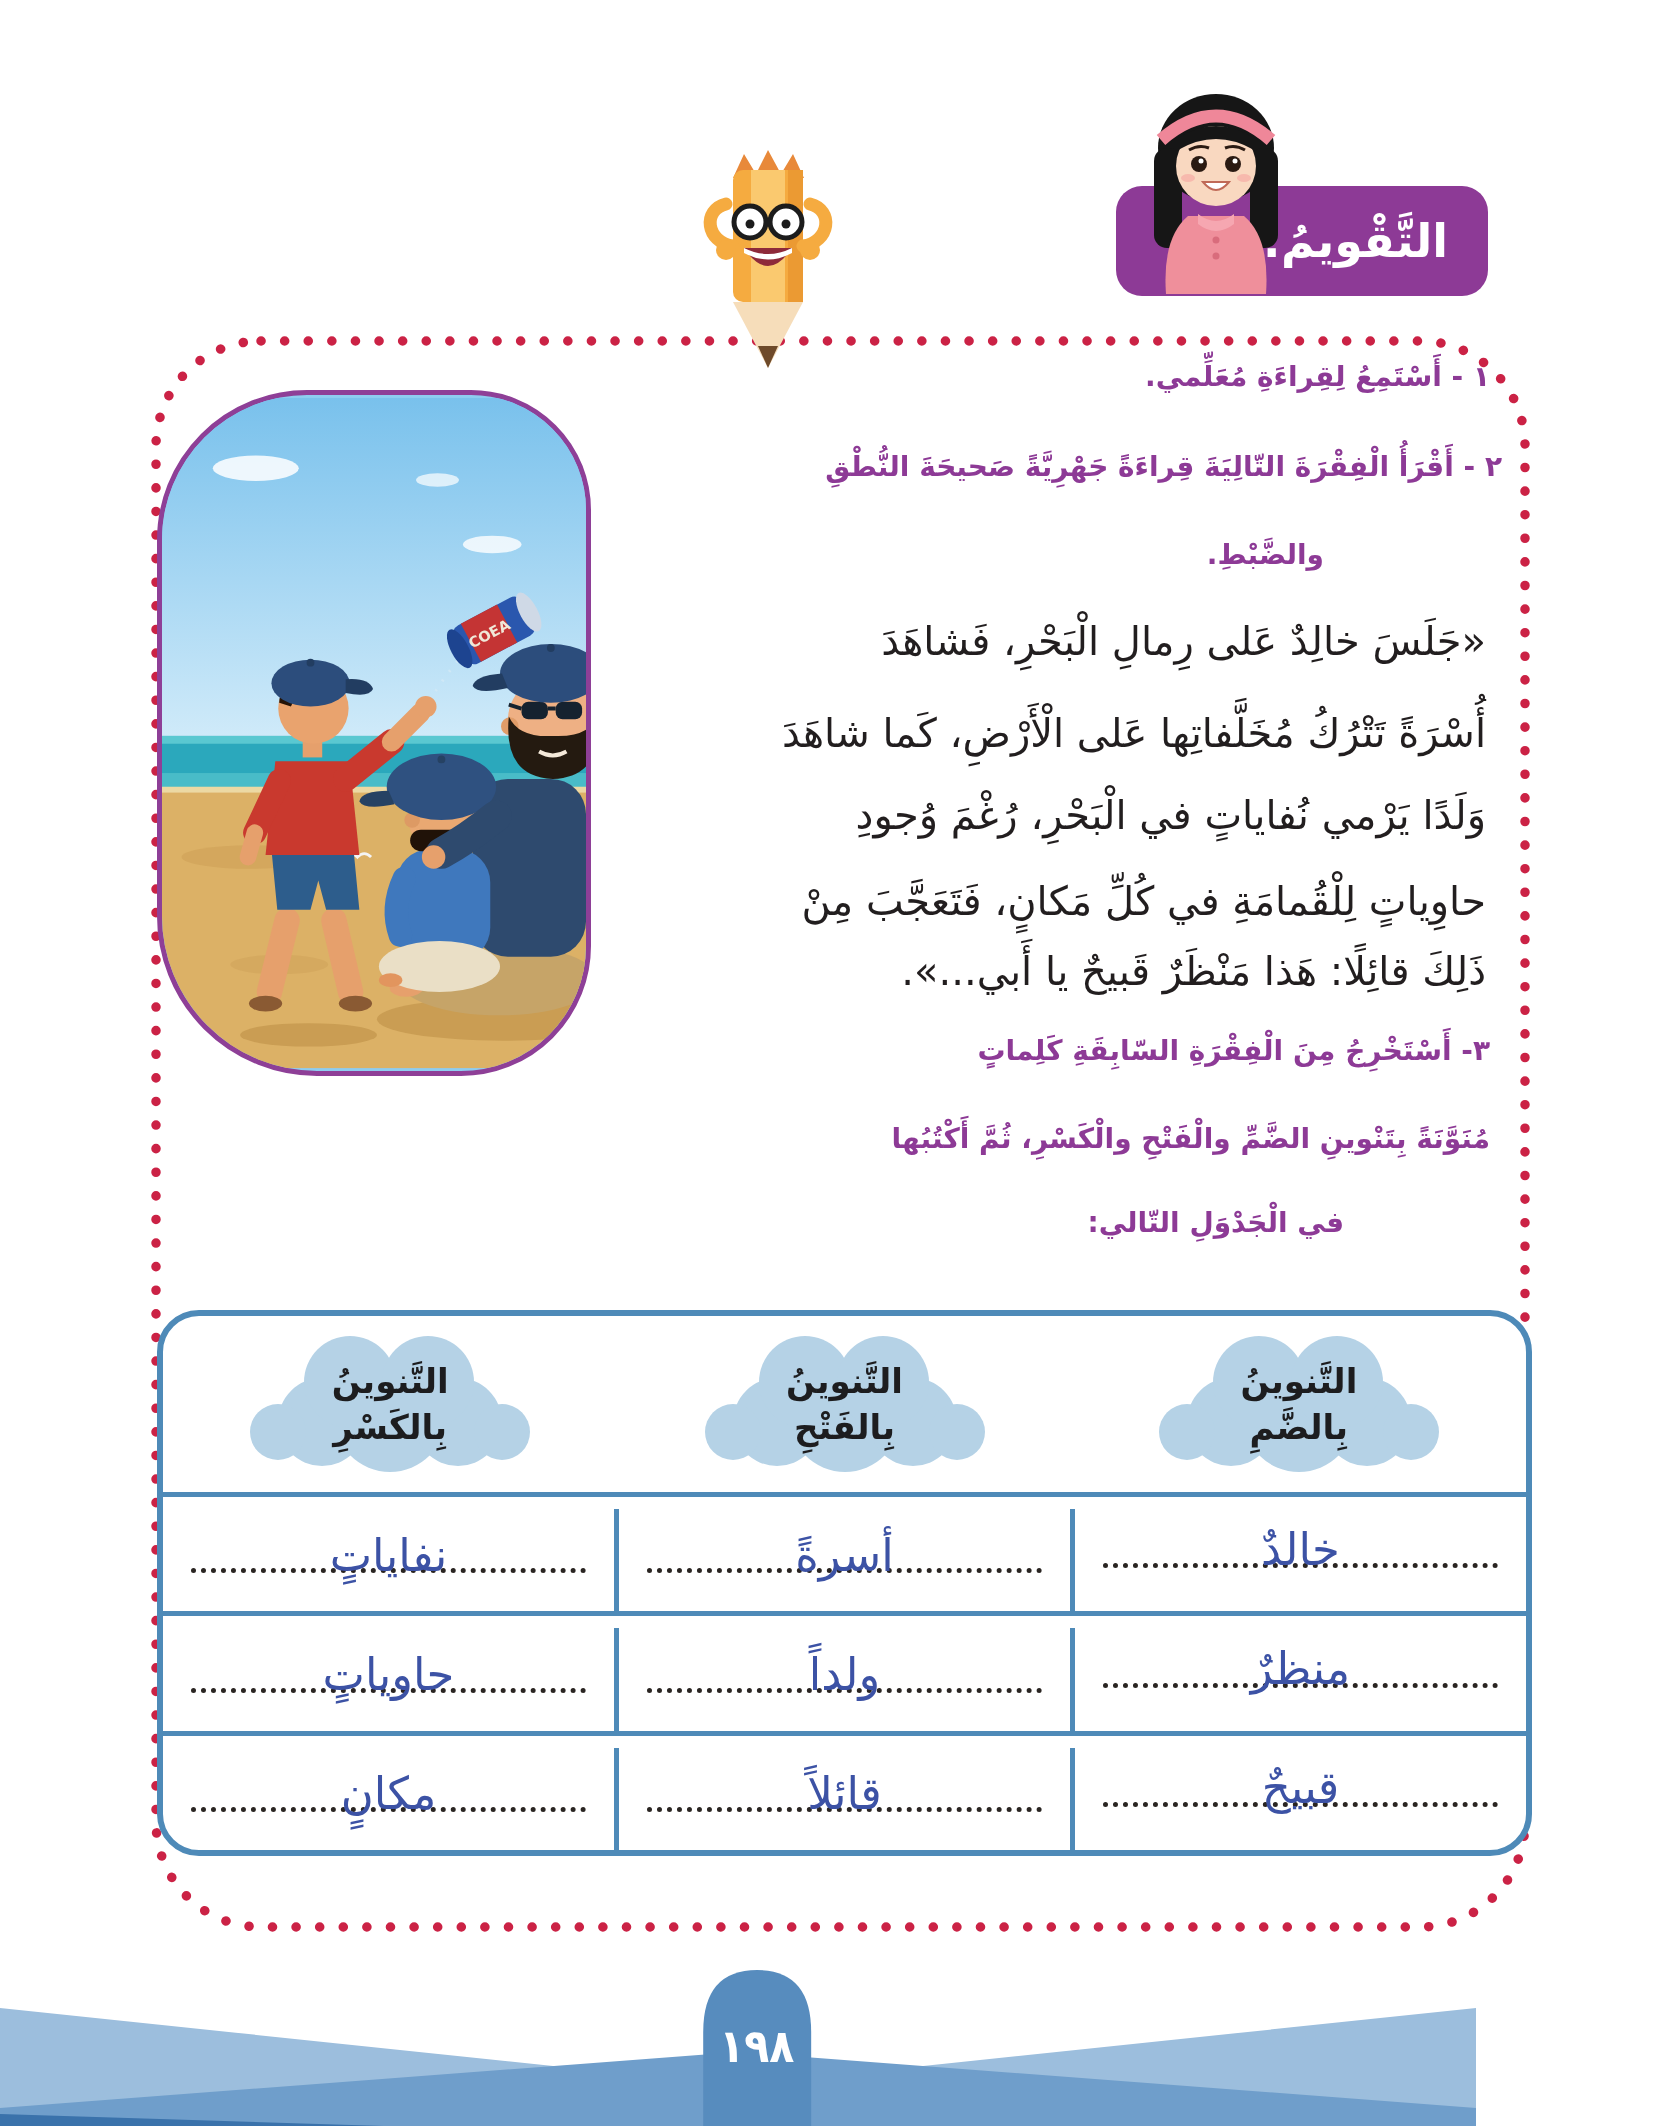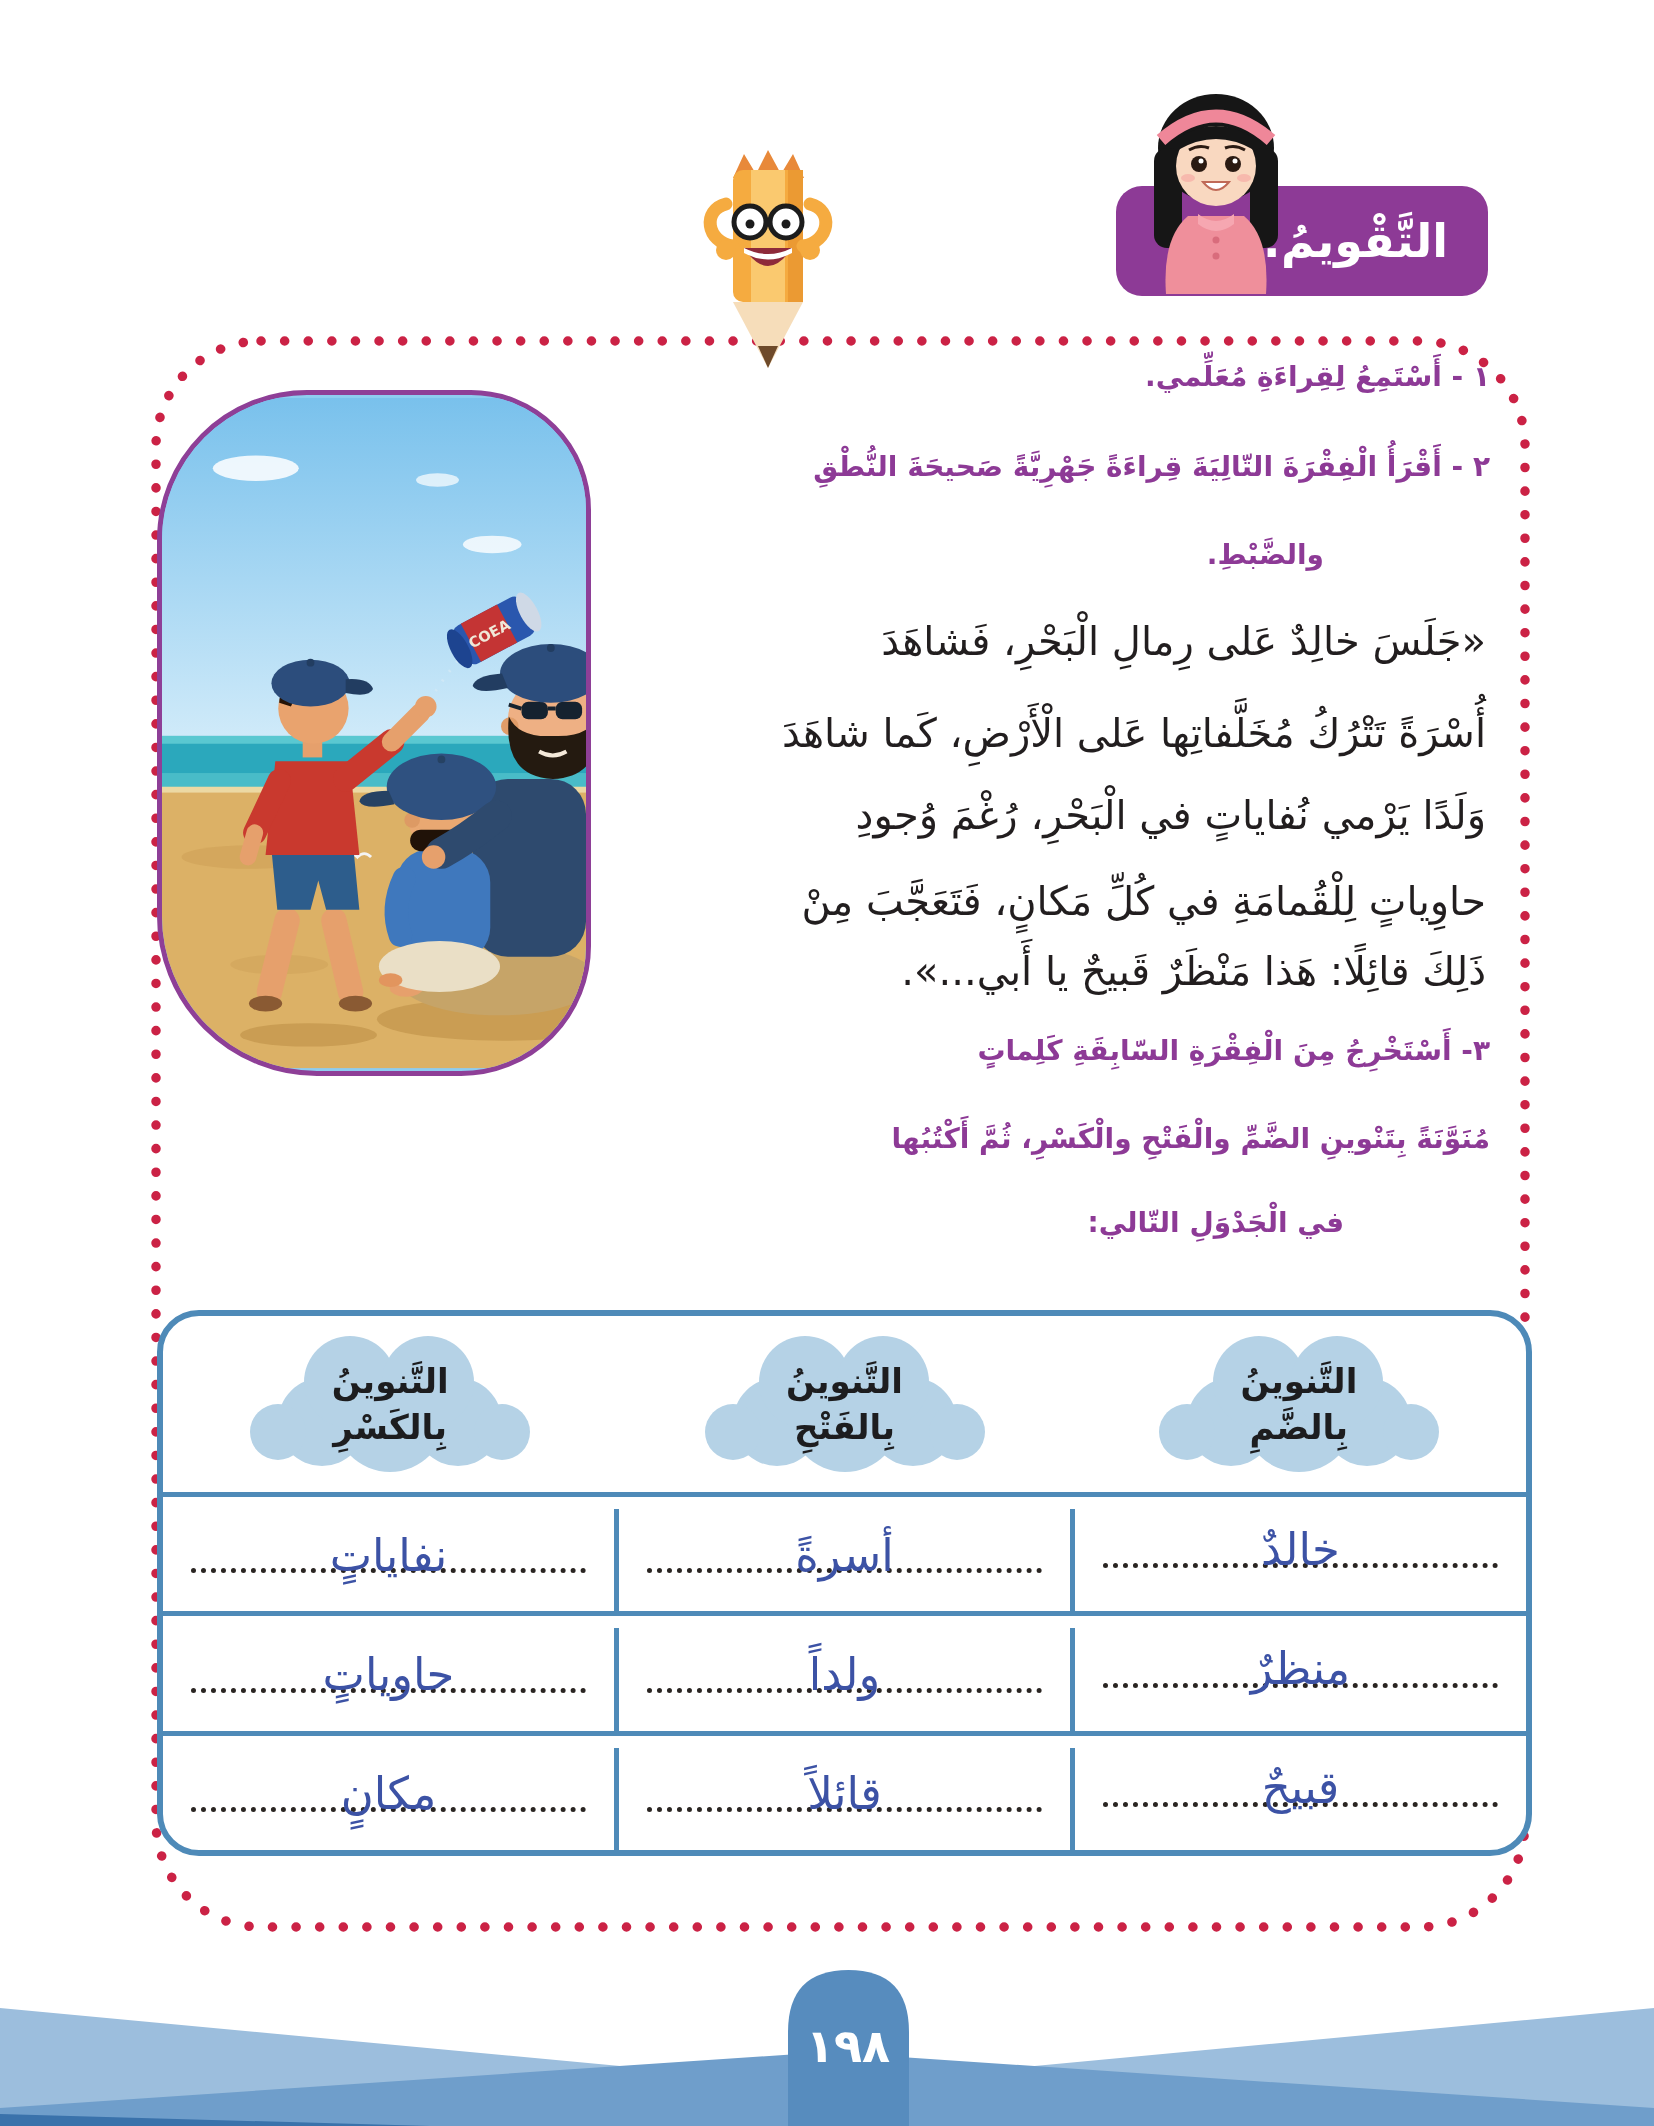--- a/index.html
+++ b/index.html
@@ -48,21 +48,21 @@
   }
   .trow { display:flex; flex:1; border-top:5px solid #4e8ab8; }
   .tcell { flex:1; position:relative; }
   .tcell + .tcell { border-right:5px solid #4e8ab8;margin-top:12px; }
   .dotline { position:absolute; left:28px; right:28px; top:58%; border-top:5px dotted #2a2522; }
   .word {
     position:absolute; inset:0; display:flex; align-items:center; justify-content:center;
     padding-bottom:10px; color:#3c52a5; font-size:45px; direction:rtl;
   }
   
-  .footer { position:absolute; left:0; bottom:0; width:1654px; height:176px; z-index:2;text-decoration:underline; }
+  .footer { position:absolute; left:0; bottom:0; width:1476px; height:176px; z-index:2;text-decoration:underline; }
   .footer svg { display:block; width:100%; height:100%; }
 </style>
 </head>
 <body>
 
 <div class="page">
 
   <svg class="frame-svg" viewBox="0 0 1654 2126">
     <rect x="156" y="341" width="1369" height="1586" rx="105" fill="none" stroke="#cb2245" stroke-width="9.5" stroke-linecap="round" stroke-dasharray="0.1 23.5"></rect>
   </svg>
@@ -188,21 +188,21 @@
       <ellipse cx="286" cy="398" rx="56" ry="34" fill="#2f5180"></ellipse>
       <path d="M232 402 q-28 0 -30 11 q5 9 36 3 Z" fill="#264263"></path>
       <circle cx="286" cy="370" r="4" fill="#264263"></circle>
 
       <path d="M342 428 Q312 452 286 466" stroke="#2e4a6e" stroke-width="32" fill="none" stroke-linecap="round"></path>
       <circle cx="278" cy="470" r="12" fill="#e6a06c"></circle>
     </svg>
   </div>
 
   <div class="tline purple" style="right:164px; top:360px;">١ - أَسْتَمِعُ لِقِراءَةِ مُعَلِّمي.</div>
-  <div class="tline purple" style="right:164px; top:450px;">٢ - أَقْرَأُ الْفِقْرَةَ التّالِيَةَ قِراءَةً جَهْرِيَّةً صَحيحَةَ النُّطْقِ</div>
+  <div class="tline purple" style="right:152px; top:450px;">٢ - أَقْرَأُ الْفِقْرَةَ التّالِيَةَ قِراءَةً جَهْرِيَّةً صَحيحَةَ النُّطْقِ</div>
   <div class="tline purple" style="right:330px; top:538px;">والضَّبْطِ.</div>
 
   <div class="tline black" style="right:168px; top:618px;">«جَلَسَ خالِدٌ عَلى رِمالِ الْبَحْرِ، فَشاهَدَ</div>
   <div class="tline black" style="right:168px; top:710px;">أُسْرَةً تَتْرُكُ مُخَلَّفاتِها عَلى الْأَرْضِ، كَما شاهَدَ</div>
   <div class="tline black" style="right:168px; top:792px;">وَلَدًا يَرْمي نُفاياتٍ في الْبَحْرِ، رُغْمَ وُجودِ</div>
   <div class="tline black" style="right:168px; top:878px;">حاوِياتٍ لِلْقُمامَةِ في كُلِّ مَكانٍ، فَتَعَجَّبَ مِنْ</div>
   <div class="tline black" style="right:168px; top:948px;">ذَلِكَ قائِلًا: هَذا مَنْظَرٌ قَبيحٌ يا أَبي...».</div>
 
   <div class="tline purple" style="right:164px; top:1034px;">٣- أَسْتَخْرِجُ مِنَ الْفِقْرَةِ السّابِقَةِ كَلِماتٍ</div>
   <div class="tline purple" style="right:164px; top:1122px;">مُنَوَّنَةً بِتَنْوينِ الضَّمِّ والْفَتْحِ والْكَسْرِ، ثُمَّ أَكْتُبُها</div>

